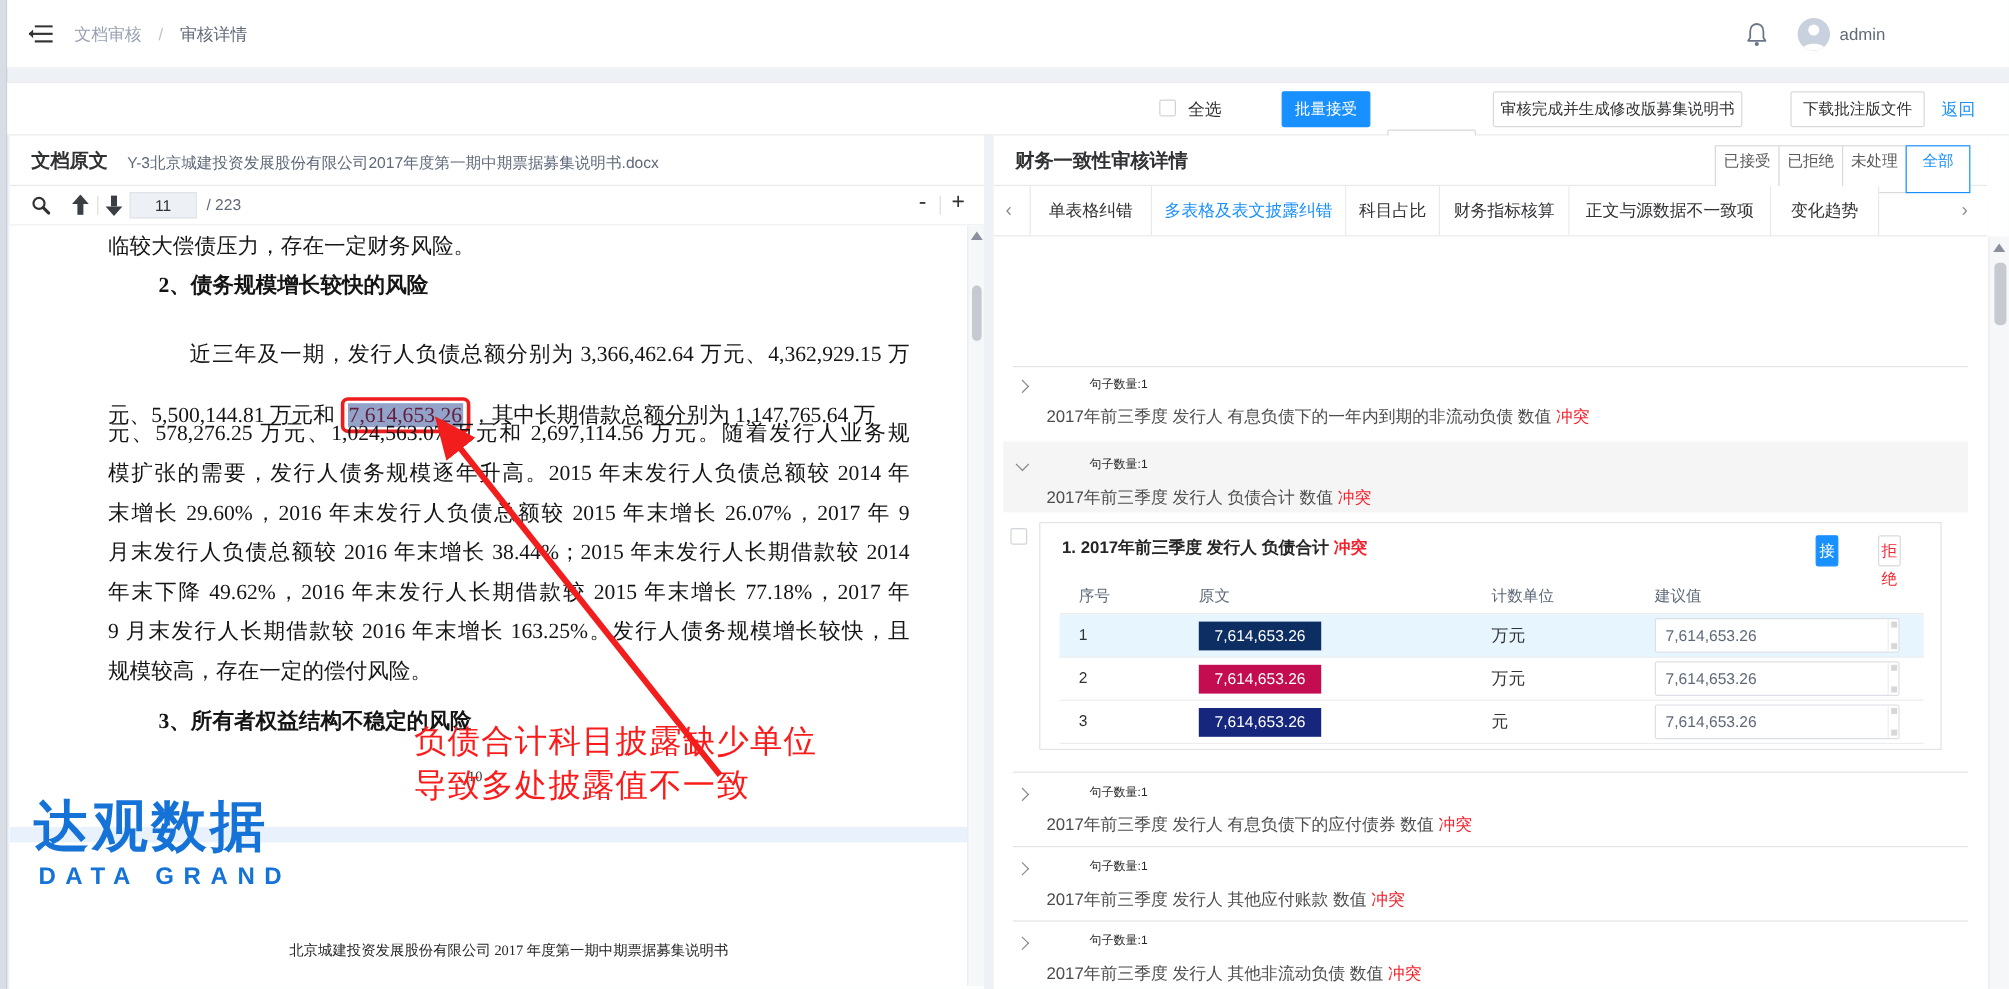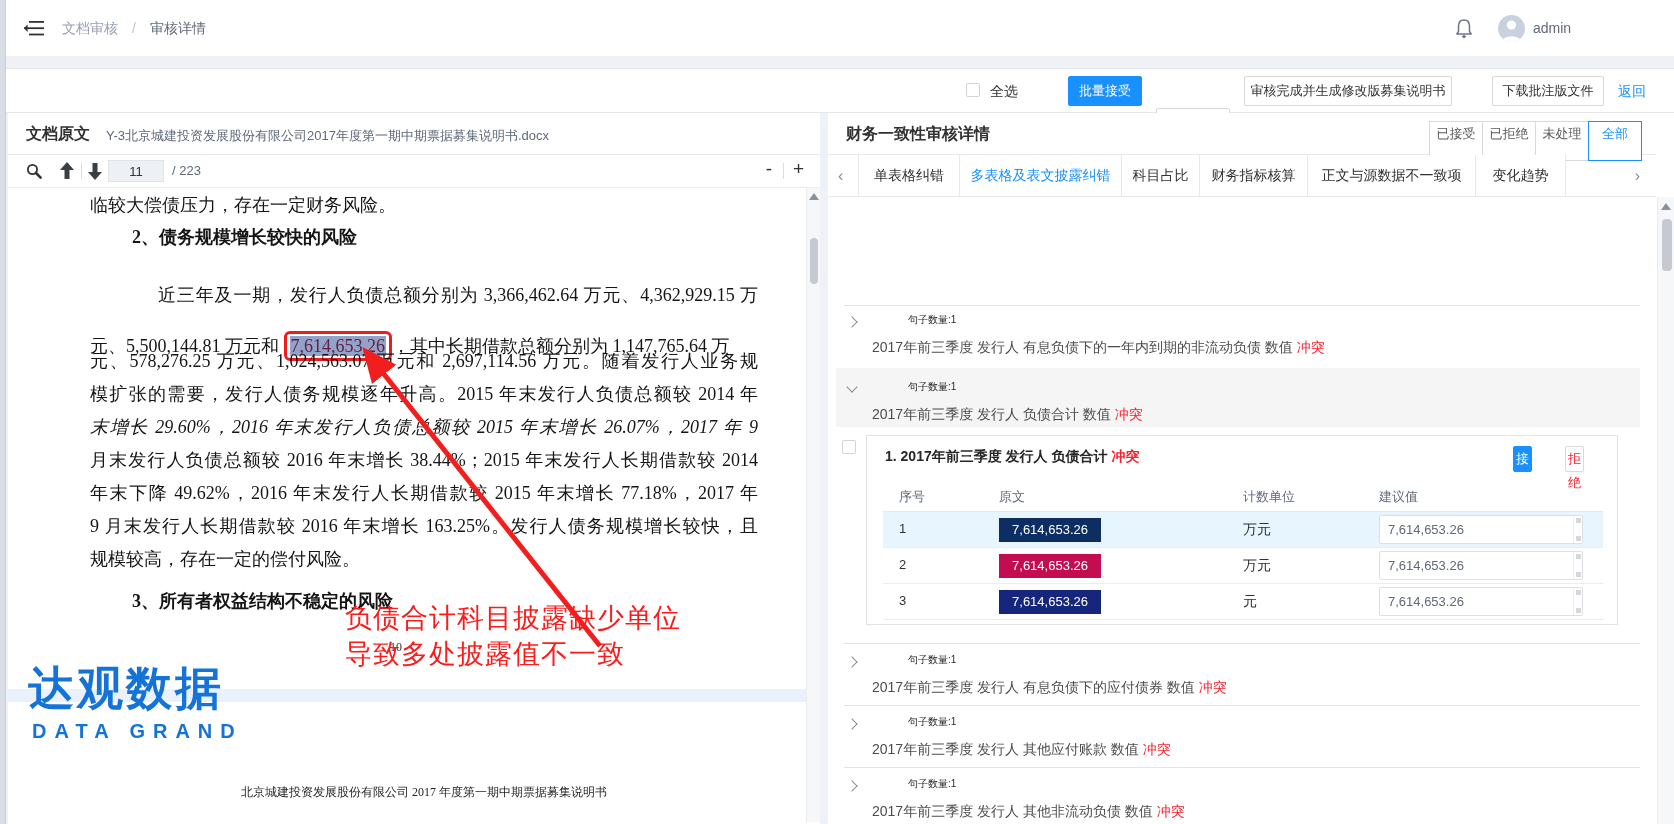--- a/index.html
+++ b/index.html
@@ -182,21 +182,21 @@
 
   <div id="doc-area">
     <div id="logo-band"></div>
 
     <div class="doc-line" style="top:5px;">临较大偿债压力，存在一定财务风险。</div>
     <div class="doc-line doc-head" style="top:37px;">2、债务规模增长较快的风险</div>
     <div class="doc-line doc-just" style="top:95px; left:150px; width:600px;">近三年及一期，发行人负债总额分别为 3,366,462.64 万元、4,362,929.15 万</div>
     <div class="doc-line" style="top:128px;margin-top:15px;"><span>元、5,500,144.81 万元和 </span><span class="red-box"><span class="sel-num">7,614,653.26</span></span><span>，其中长期借款总额分别为 1,147,765.64 万</span></div>
     <div class="doc-line doc-just" style="top:161px;">元、578,276.25 万元、1,024,563.07 万元和 2,697,114.56 万元。随着发行人业务规</div>
     <div class="doc-line doc-just" style="top:194px;">模扩张的需要，发行人债务规模逐年升高。2015 年末发行人负债总额较 2014 年</div>
-    <div class="doc-line doc-just" style="top:227px;font-style:italic;">末增长 29.60%，2016 年末发行人负债总额较 2015 年末增长 26.07%，2017 年 9</div>
+    <div class="doc-line doc-just" style="top:227px;">末增长 29.60%，2016 年末发行人负债总额较 2015 年末增长 26.07%，2017 年 9</div>
     <div class="doc-line doc-just" style="top:260px;">月末发行人负债总额较 2016 年末增长 38.44%；2015 年末发行人长期借款较 2014</div>
     <div class="doc-line doc-just" style="top:293px;">年末下降 49.62%，2016 年末发行人长期借款较 2015 年末增长 77.18%，2017 年</div>
     <div class="doc-line doc-just" style="top:326px;">9 月末发行人长期借款较 2016 年末增长 163.25%。发行人债务规模增长较快，且</div>
     <div class="doc-line" style="top:359px;">规模较高，存在一定的偿付风险。</div>
     <div class="doc-line doc-head" style="top:401px;">3、所有者权益结构不稳定的风险</div>
 
     <span id="doc-pageno">10</span>
 
     <svg class="abs" style="left:0; top:0; pointer-events:none;" width="812" height="634" viewBox="0 0 812 634">
       <defs>

